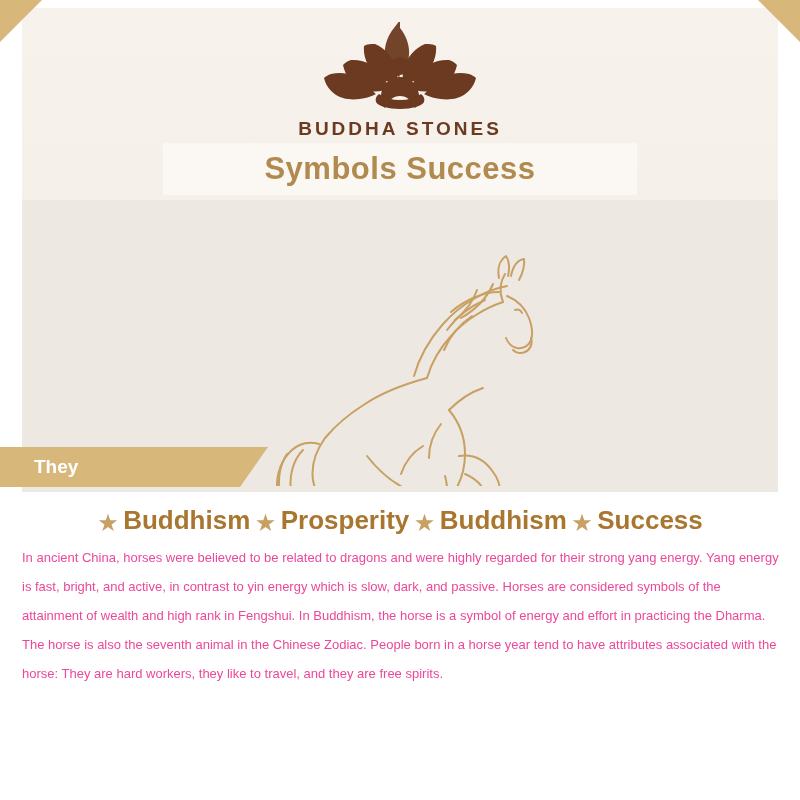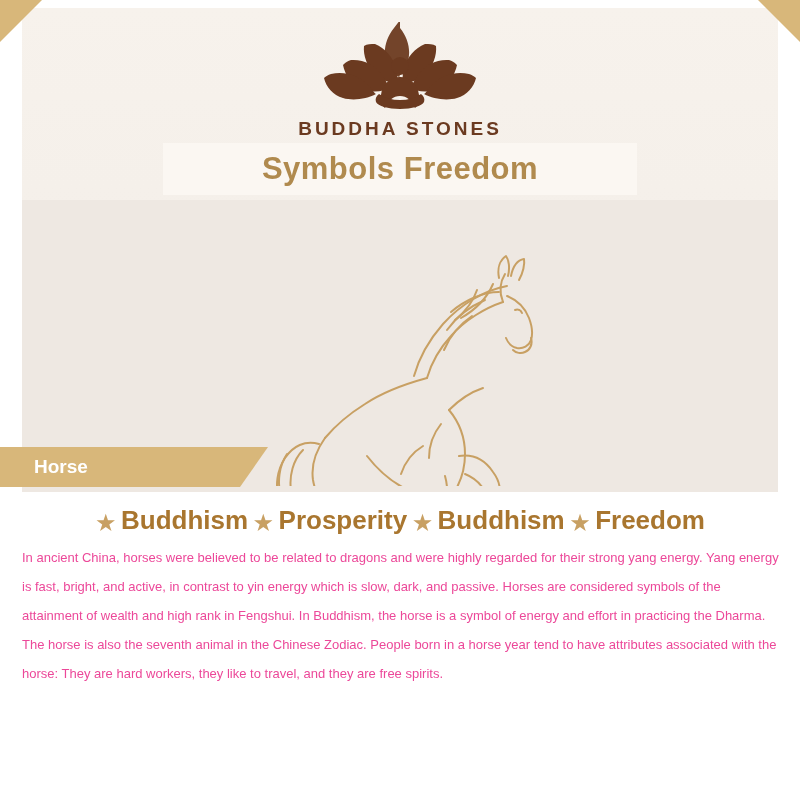--- a/index.html
+++ b/index.html
@@ -202,21 +202,21 @@
 
         <circle cx="85" cy="44" r="9"></circle>
         <path d="M85 55 c10 0 18 8 19 18 1 6 -1 11 -4 13 -4 -8 -8 -12 -15 -12 -7 0 -11 4 -15 12 -3 -2 -5 -7 -4 -13 1 -10 9 -18 19 -18z"></path>
         <path d="M64 72 c6 4 13 6 21 6 8 0 15 -2 21 -6 3 2 4 5 3 8 -2 4 -12 7 -24 7 -12 0 -22 -3 -24 -7 -1 -3 0 -6 3 -8z"></path>
       </g>
     </svg>
     <div class="logo-text">BUDDHA STONES</div>
   </div>
 
   <div class="title-plate">
-    <span class="title-text">Symbols Freedom</span>
+    <span class="title-text">Symbols Success</span>
   </div>
 
   <div class="horse-area">
     <svg class="horse-svg" width="400" height="280" viewBox="0 0 400 280">
       <g fill="none" stroke="#c8a063" stroke-width="2" stroke-linecap="round" stroke-linejoin="round">
 
         <path d="M300 90 c10 4 18 12 22 22 3 8 4 16 2 22 -2 6 -8 9 -14 8 -5 -1 -9 -5 -11 -10"></path>
         <path d="M324 132 c2 6 -1 12 -6 14 -4 2 -9 1 -12 -2"></path>
         <path d="M296 96 c-4 -10 -3 -20 2 -28"></path>
 
@@ -259,29 +259,29 @@
         <path d="M234 218 c-8 10 -12 22 -12 34"></path>
         <path d="M216 240 c-10 6 -18 16 -22 28"></path>
 
         <path d="M286 78 c-6 14 -18 26 -32 34"></path>
         <path d="M270 84 c-4 12 -12 22 -22 30"></path>
       </g>
     </svg>
   </div>
 
   <div class="ribbon">
-    <span class="ribbon-label">Horse</span>
+    <span class="ribbon-label">They</span>
   </div>
 
   <div class="attrs">
     <span class="attr-star">★</span>
     <span class="attr-word">Buddhism</span>
     <span class="attr-star">★</span>
     <span class="attr-word">Prosperity</span>
     <span class="attr-star">★</span>
     <span class="attr-word">Buddhism</span>
     <span class="attr-star">★</span>
-    <span class="attr-word">Freedom</span>
+    <span class="attr-word">Success</span>
   </div>
 
   <div class="body-copy">In ancient China, horses were believed to be related to dragons and were highly regarded for their strong yang energy. Yang energy is fast, bright, and active, in contrast to yin energy which is slow, dark, and passive. Horses are considered symbols of the attainment of wealth and high rank in Fengshui. In Buddhism, the horse is a symbol of energy and effort in practicing the Dharma. The horse is also the seventh animal in the Chinese Zodiac. People born in a horse year tend to have attributes associated with the horse: They are hard workers, they like to travel, and they are free spirits.</div>
 
 </div>
 
 </body></html>

